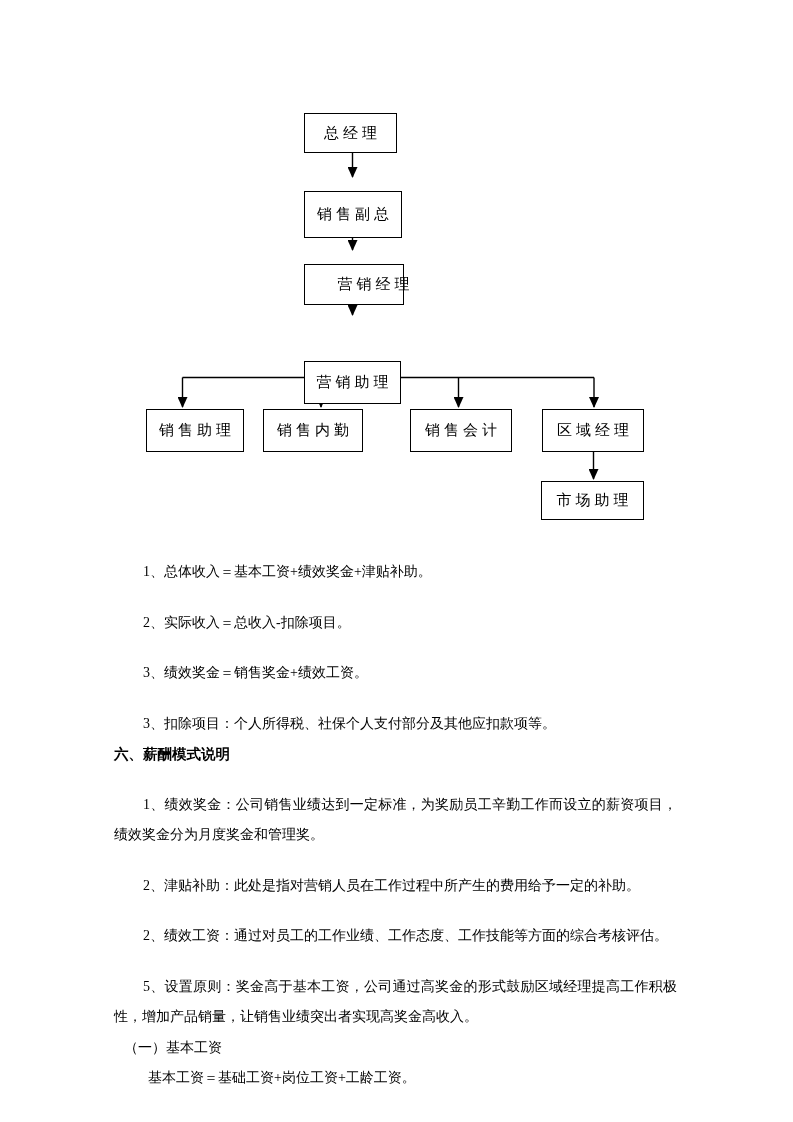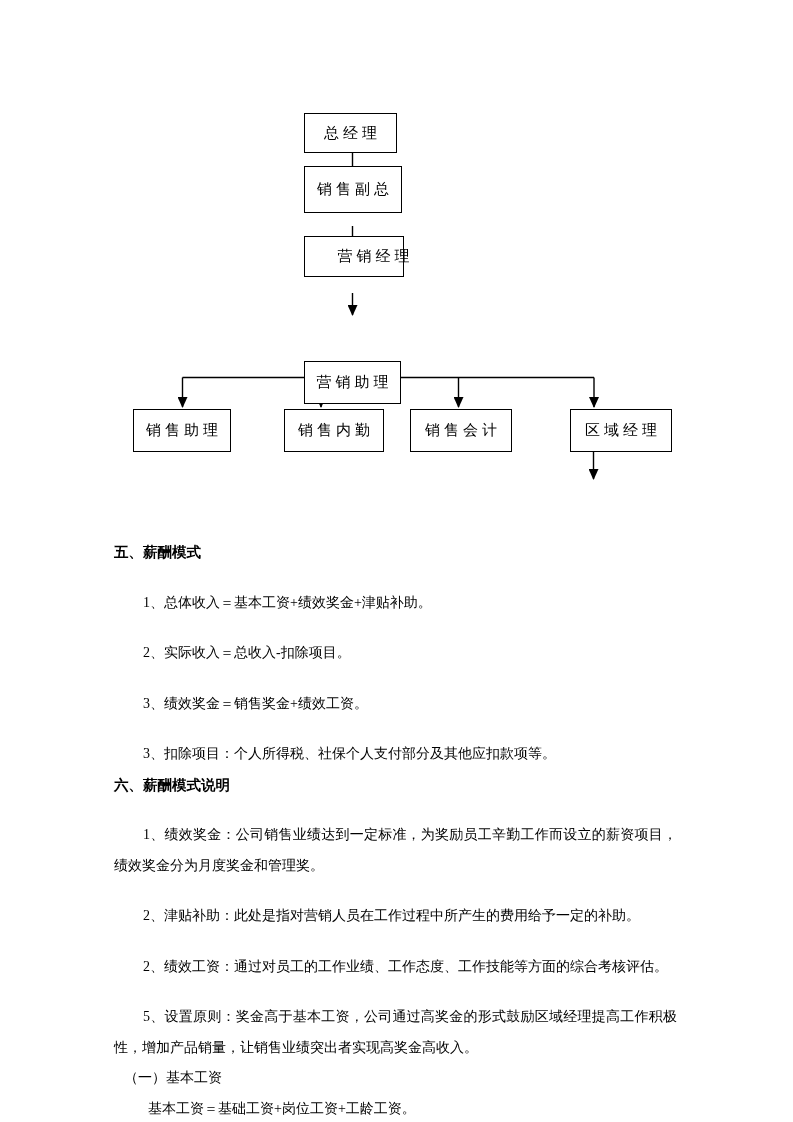--- a/index.html
+++ b/index.html
@@ -89,31 +89,31 @@
 
       <line x1="182.5" y1="377.5" x2="182.5" y2="407" stroke="#000" stroke-width="1.4" marker-end="url(#arrow)"></line>
       <line x1="321" y1="377.5" x2="321" y2="407" stroke="#000" stroke-width="1.4" marker-end="url(#arrow)"></line>
       <line x1="458.5" y1="377.5" x2="458.5" y2="407" stroke="#000" stroke-width="1.4" marker-end="url(#arrow)"></line>
       <line x1="594" y1="377.5" x2="594" y2="407" stroke="#000" stroke-width="1.4" marker-end="url(#arrow)"></line>
 
       <line x1="593.5" y1="452" x2="593.5" y2="479" stroke="#000" stroke-width="1.4" marker-end="url(#arrow)"></line>
     </svg>
 
     <div class="node" style="left:304px; top:113px; width:93px;  height:40px;">总经理</div>
-    <div class="node" style="left:304px; top:166px; width:98px;  height:47px;">销售副总</div>
-    <div class="node" style="left:304px; top:236px; width:100px; height:41px;padding-left:39px;">营销经理</div>
+    <div class="node" style="left:304px; top:191px; width:98px;  height:47px;">销售副总</div>
+    <div class="node" style="left:304px; top:264px; width:100px; height:41px;padding-left:39px;">营销经理</div>
     <div class="node" style="left:304px; top:317px; width:97px;  height:43px;margin-top:44px;">营销助理</div>
-    <div class="node" style="left:133px; top:409px; width:98px;  height:43px;">销售助理</div>
-    <div class="node" style="left:284px; top:409px; width:100px; height:43px;font-family:Liberation Mono, monospace;">销售内勤</div>
+    <div class="node" style="left:146px; top:409px; width:98px;  height:43px;">销售助理</div>
+    <div class="node" style="left:263px; top:409px; width:100px; height:43px;font-family:Liberation Mono, monospace;">销售内勤</div>
     <div class="node" style="left:410px; top:409px; width:102px; height:43px;">销售会计</div>
-    <div class="node" style="left:542px; top:409px; width:102px; height:43px;margin-left:28px;">区域经理</div>
+    <div class="node" style="left:542px; top:409px; width:102px; height:43px;">区域经理</div>
+    <div class="node" style="left:541px; top:481px; width:103px; height:39px;">市场助理</div>
   </div>
 
   <div class="doc-body">
-    <p class="h">五、薪酬模式</p>
     <p class="item">1、总体收入＝基本工资+绩效奖金+津贴补助。</p>
     <p class="item">2、实际收入＝总收入-扣除项目。</p>
     <p class="item">3、绩效奖金＝销售奖金+绩效工资。</p>
     <p class="item">3、扣除项目：个人所得税、社保个人支付部分及其他应扣款项等。</p>
 
     <p class="h">六、薪酬模式说明</p>
     <p class="item">1、绩效奖金：公司销售业绩达到一定标准，为奖励员工辛勤工作而设立的薪资项目，绩效奖金分为月度奖金和管理奖。</p>
     <p class="item">2、津贴补助：此处是指对营销人员在工作过程中所产生的费用给予一定的补助。</p>
     <p class="item">2、绩效工资：通过对员工的工作业绩、工作态度、工作技能等方面的综合考核评估。</p>
     <p class="item">5、设置原则：奖金高于基本工资，公司通过高奖金的形式鼓励区域经理提高工作积极性，增加产品销量，让销售业绩突出者实现高奖金高收入。</p>

